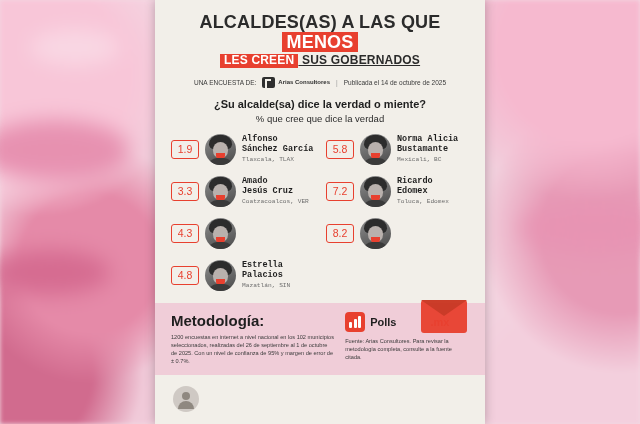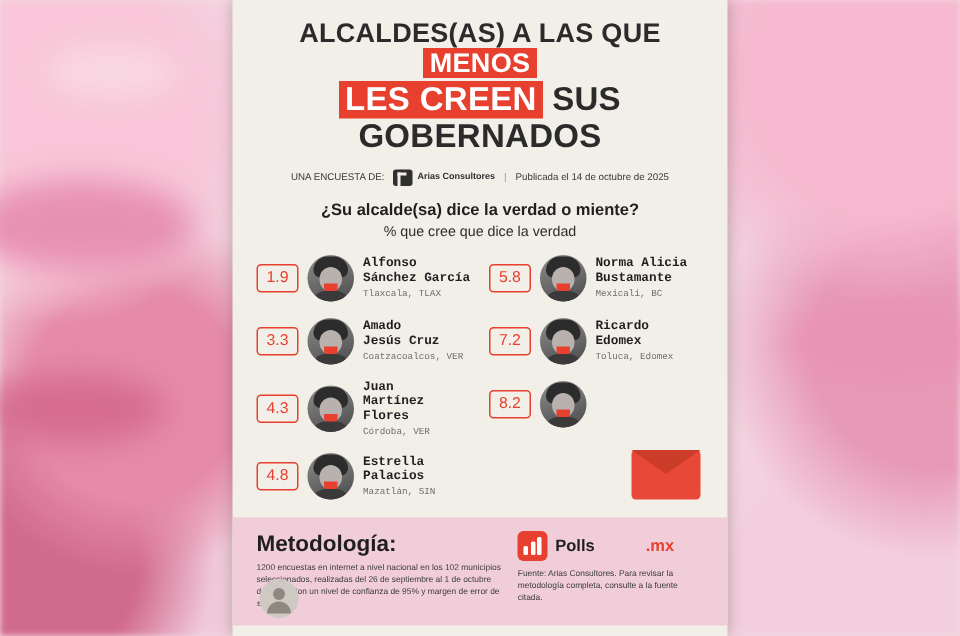--- a/index.html
+++ b/index.html
@@ -40,21 +40,21 @@
   .poster-inner{padding:12px 16px 0 16px;}
 
   
   .title{
     text-align:center;
     font-weight:bold;
     color:#2b2b2b;
     line-height:1.12;
   }
   .title .l1{font-size:18px;letter-spacing:.2px;display:block;}
-  .title .l2{font-size:22px;letter-spacing:.2px;display:block;margin-top:2px;}
+  .title .l2{font-size:12px;letter-spacing:.2px;display:block;margin-top:2px;text-decoration:underline;}
   .hl{
     background:#e8402f;color:#fff;padding:0 4px;display:inline-block;
   }
   .hl2{
     background:#e8402f;color:#fff;padding:0 4px;display:inline-block;
   }
 
   
   .credit{
     margin-top:9px;display:flex;align-items:center;justify-content:center;
@@ -245,25 +245,20 @@
         </div>
 
         <div class="row">
           <div class="pct">4.3</div>
           <div class="face">
               <span class="hair"></span>
               <span class="head"></span>
               <span class="mouth"></span>
               <span class="body"></span>
             </div>
-          <div class="name">
-            <span class="n1">Juan</span>
-            <span class="n2">Martínez Flores</span>
-            <span class="loc">Córdoba, VER</span>
-          </div>
         </div>
 
         <div class="row">
           <div class="pct">4.8</div>
           <div class="face">
               <span class="hair"></span>
               <span class="head"></span>
               <span class="mouth"></span>
               <span class="body"></span>
             </div>

